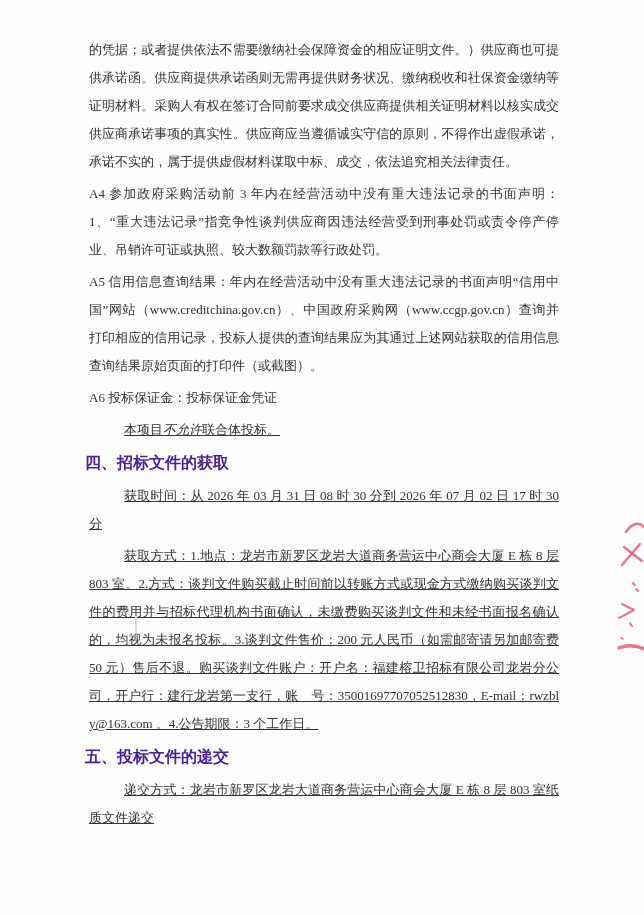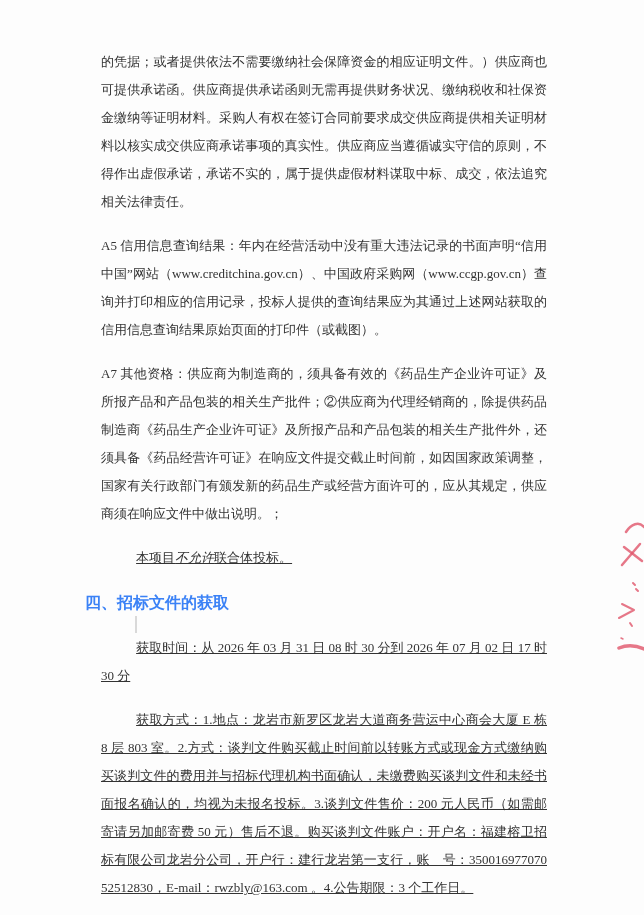--- a/index.html
+++ b/index.html
@@ -19,32 +19,32 @@
   .content {
     position: absolute;
     left: 85px;
     top: 32px;
     width: 478px;
   }
   .para {
     font-size: 13px;
     line-height: 28px;
     text-align: justify;
-    margin: 16px;
+    margin: 4px;
     word-break: break-all;
   }
   .para.indent {
     text-indent: 2.7em;
     text-decoration: underline;
   }
   .heading {
     font-size: 16px;
     line-height: 30px;
     font-weight: bold;
-    color: #3b82f6;
+    color: #4c1d95;
     margin: 2px 0 1px 0;
     text-align: left;
   }
   .emph-italic {
     font-style: italic;
   }
   .red-annotation {
     position: absolute;
     right: 0;
     top: 492px;
@@ -68,34 +68,36 @@
   }
 </style>
 </head>
 <body>
 
 <div class="page">
   <div class="content">
 
     <p class="para">的凭据；或者提供依法不需要缴纳社会保障资金的相应证明文件。）供应商也可提供承诺函。供应商提供承诺函则无需再提供财务状况、缴纳税收和社保资金缴纳等证明材料。采购人有权在签订合同前要求成交供应商提供相关证明材料以核实成交供应商承诺事项的真实性。供应商应当遵循诚实守信的原则，不得作出虚假承诺，承诺不实的，属于提供虚假材料谋取中标、成交，依法追究相关法律责任。</p>
 
+    <p class="para">A4 参加政府采购活动前 3 年内在经营活动中没有重大违法记录的书面声明：1、“重大违法记录”指竞争性谈判供应商因违法经营受到刑事处罚或责令停产停业、吊销许可证或执照、较大数额罚款等行政处罚。</p>
 
     <p class="para">A5 信用信息查询结果：年内在经营活动中没有重大违法记录的书面声明“信用中国”网站（www.creditchina.gov.cn）、中国政府采购网（www.ccgp.gov.cn）查询并打印相应的信用记录，投标人提供的查询结果应为其通过上述网站获取的信用信息查询结果原始页面的打印件（或截图）。</p>
 
+    <p class="para">A6 投标保证金：投标保证金凭证</p>
 
-    <p class="para">A7 其他资格：供应商为制造商的，须具备有效的《药品生产企业许可证》及所报产品和产品包装的相关生产批件；②供应商为代理经销商的，除提供药品制造商《药品生产企业许可证》及所报产品和产品包装的相关生产批件外，还须具备《药品经营许可证》在响应文件提交截止时间前，如因国家政策调整，国家有关行政部门有颁发新的药品生产或经营方面许可的，应从其规定，供应商须在响应文件中做出说明。；</p>
 
     <p class="para indent"><span>本项目</span><span class="emph-italic">不允许</span><span>联合体投标。</span></p>
 
     <h2 class="heading">四、招标文件的获取</h2>
 
     <p class="para indent">获取时间：从 2026 年 03 月 31 日  08 时 30 分到 2026 年 07 月 02 日  17 时 30 分</p>
 
     <p class="para indent">获取方式：1.地点：龙岩市新罗区龙岩大道商务营运中心商会大厦 E 栋 8 层 803 室。2.方式：谈判文件购买截止时间前以转账方式或现金方式缴纳购买谈判文件的费用并与招标代理机构书面确认，未缴费购买谈判文件和未经书面报名确认的，均视为未报名投标。3.谈判文件售价：200 元人民币（如需邮寄请另加邮寄费 50 元）售后不退。购买谈判文件账户：开户名：福建榕卫招标有限公司龙岩分公司，开户行：建行龙岩第一支行，账　号：35001697707052512830，E-mail：rwzbly@163.com 。4.公告期限：3 个工作日。</p>
 
+    <h2 class="heading">五、投标文件的递交</h2>
 
 
     <p class="para indent">递交方式：龙岩市新罗区龙岩大道商务营运中心商会大厦 E 栋 8 层 803 室纸质文件递交</p>
 
   </div>
 
   <div class="scan-artifact"></div>
 
   <svg class="red-annotation" viewBox="0 0 60 170">
     <path d="M 42,40 C 47,32 55,29 60,35" stroke-width="2.5" stroke="#e0556a"></path>

